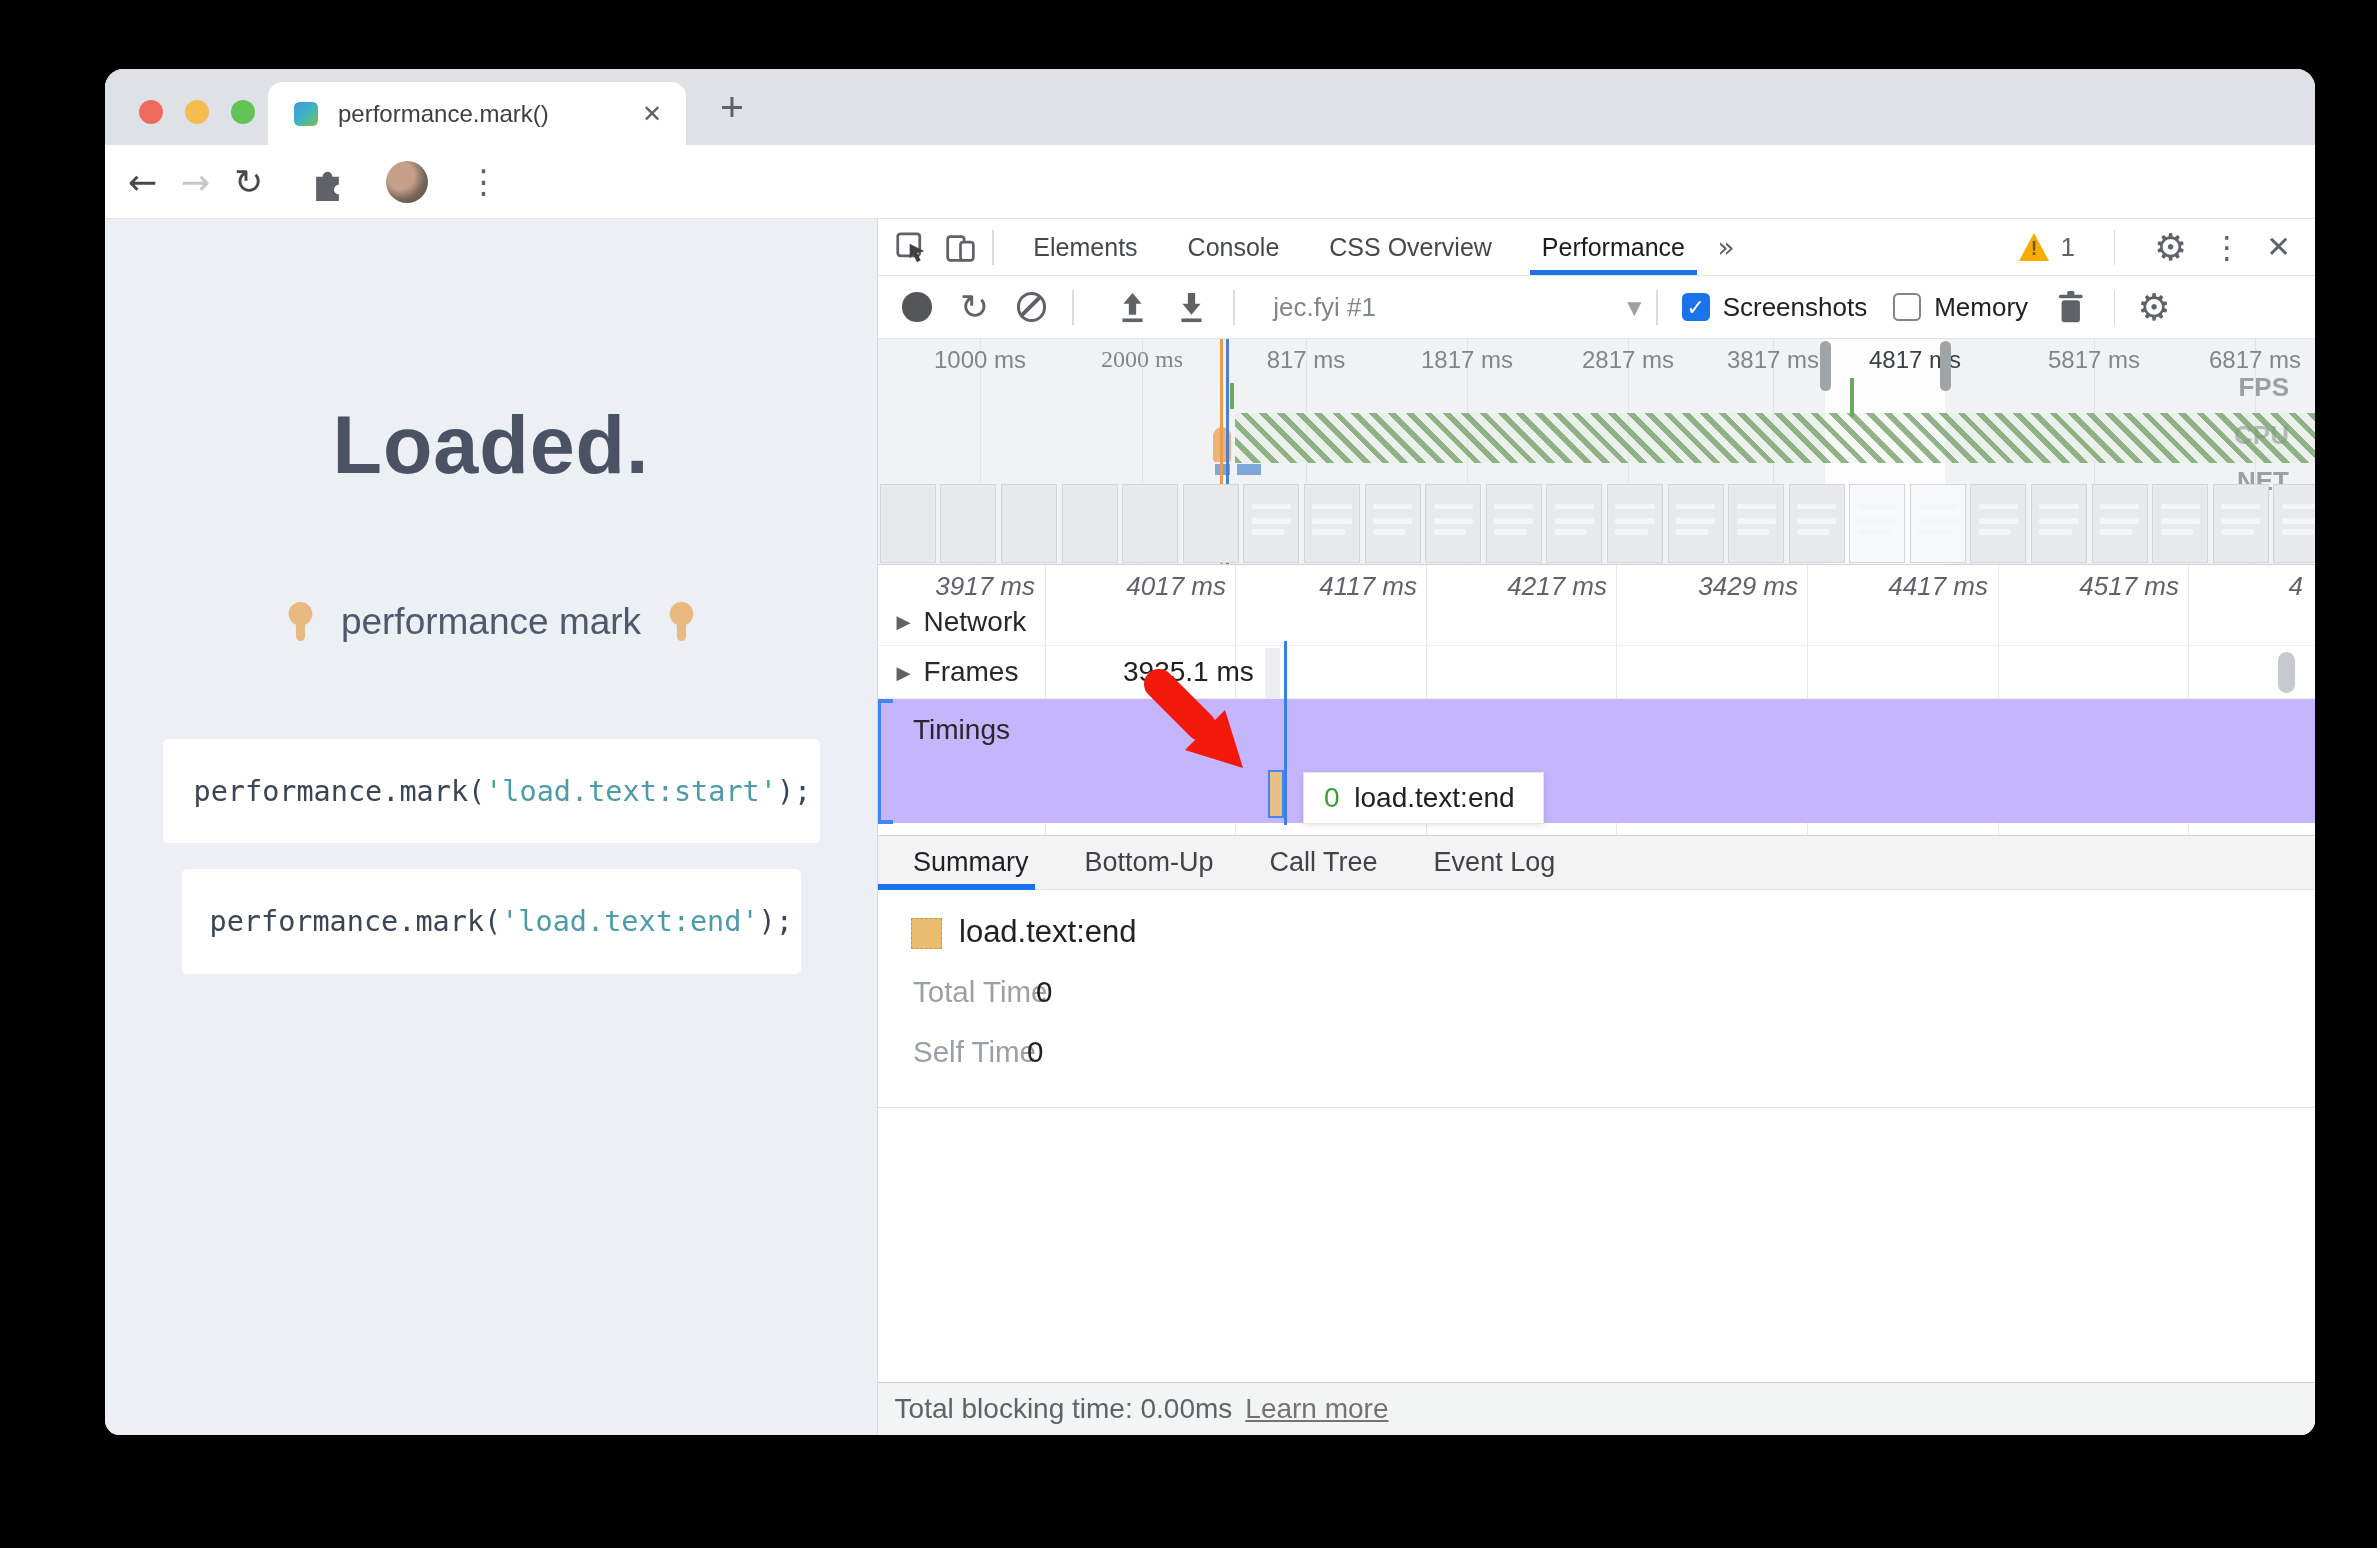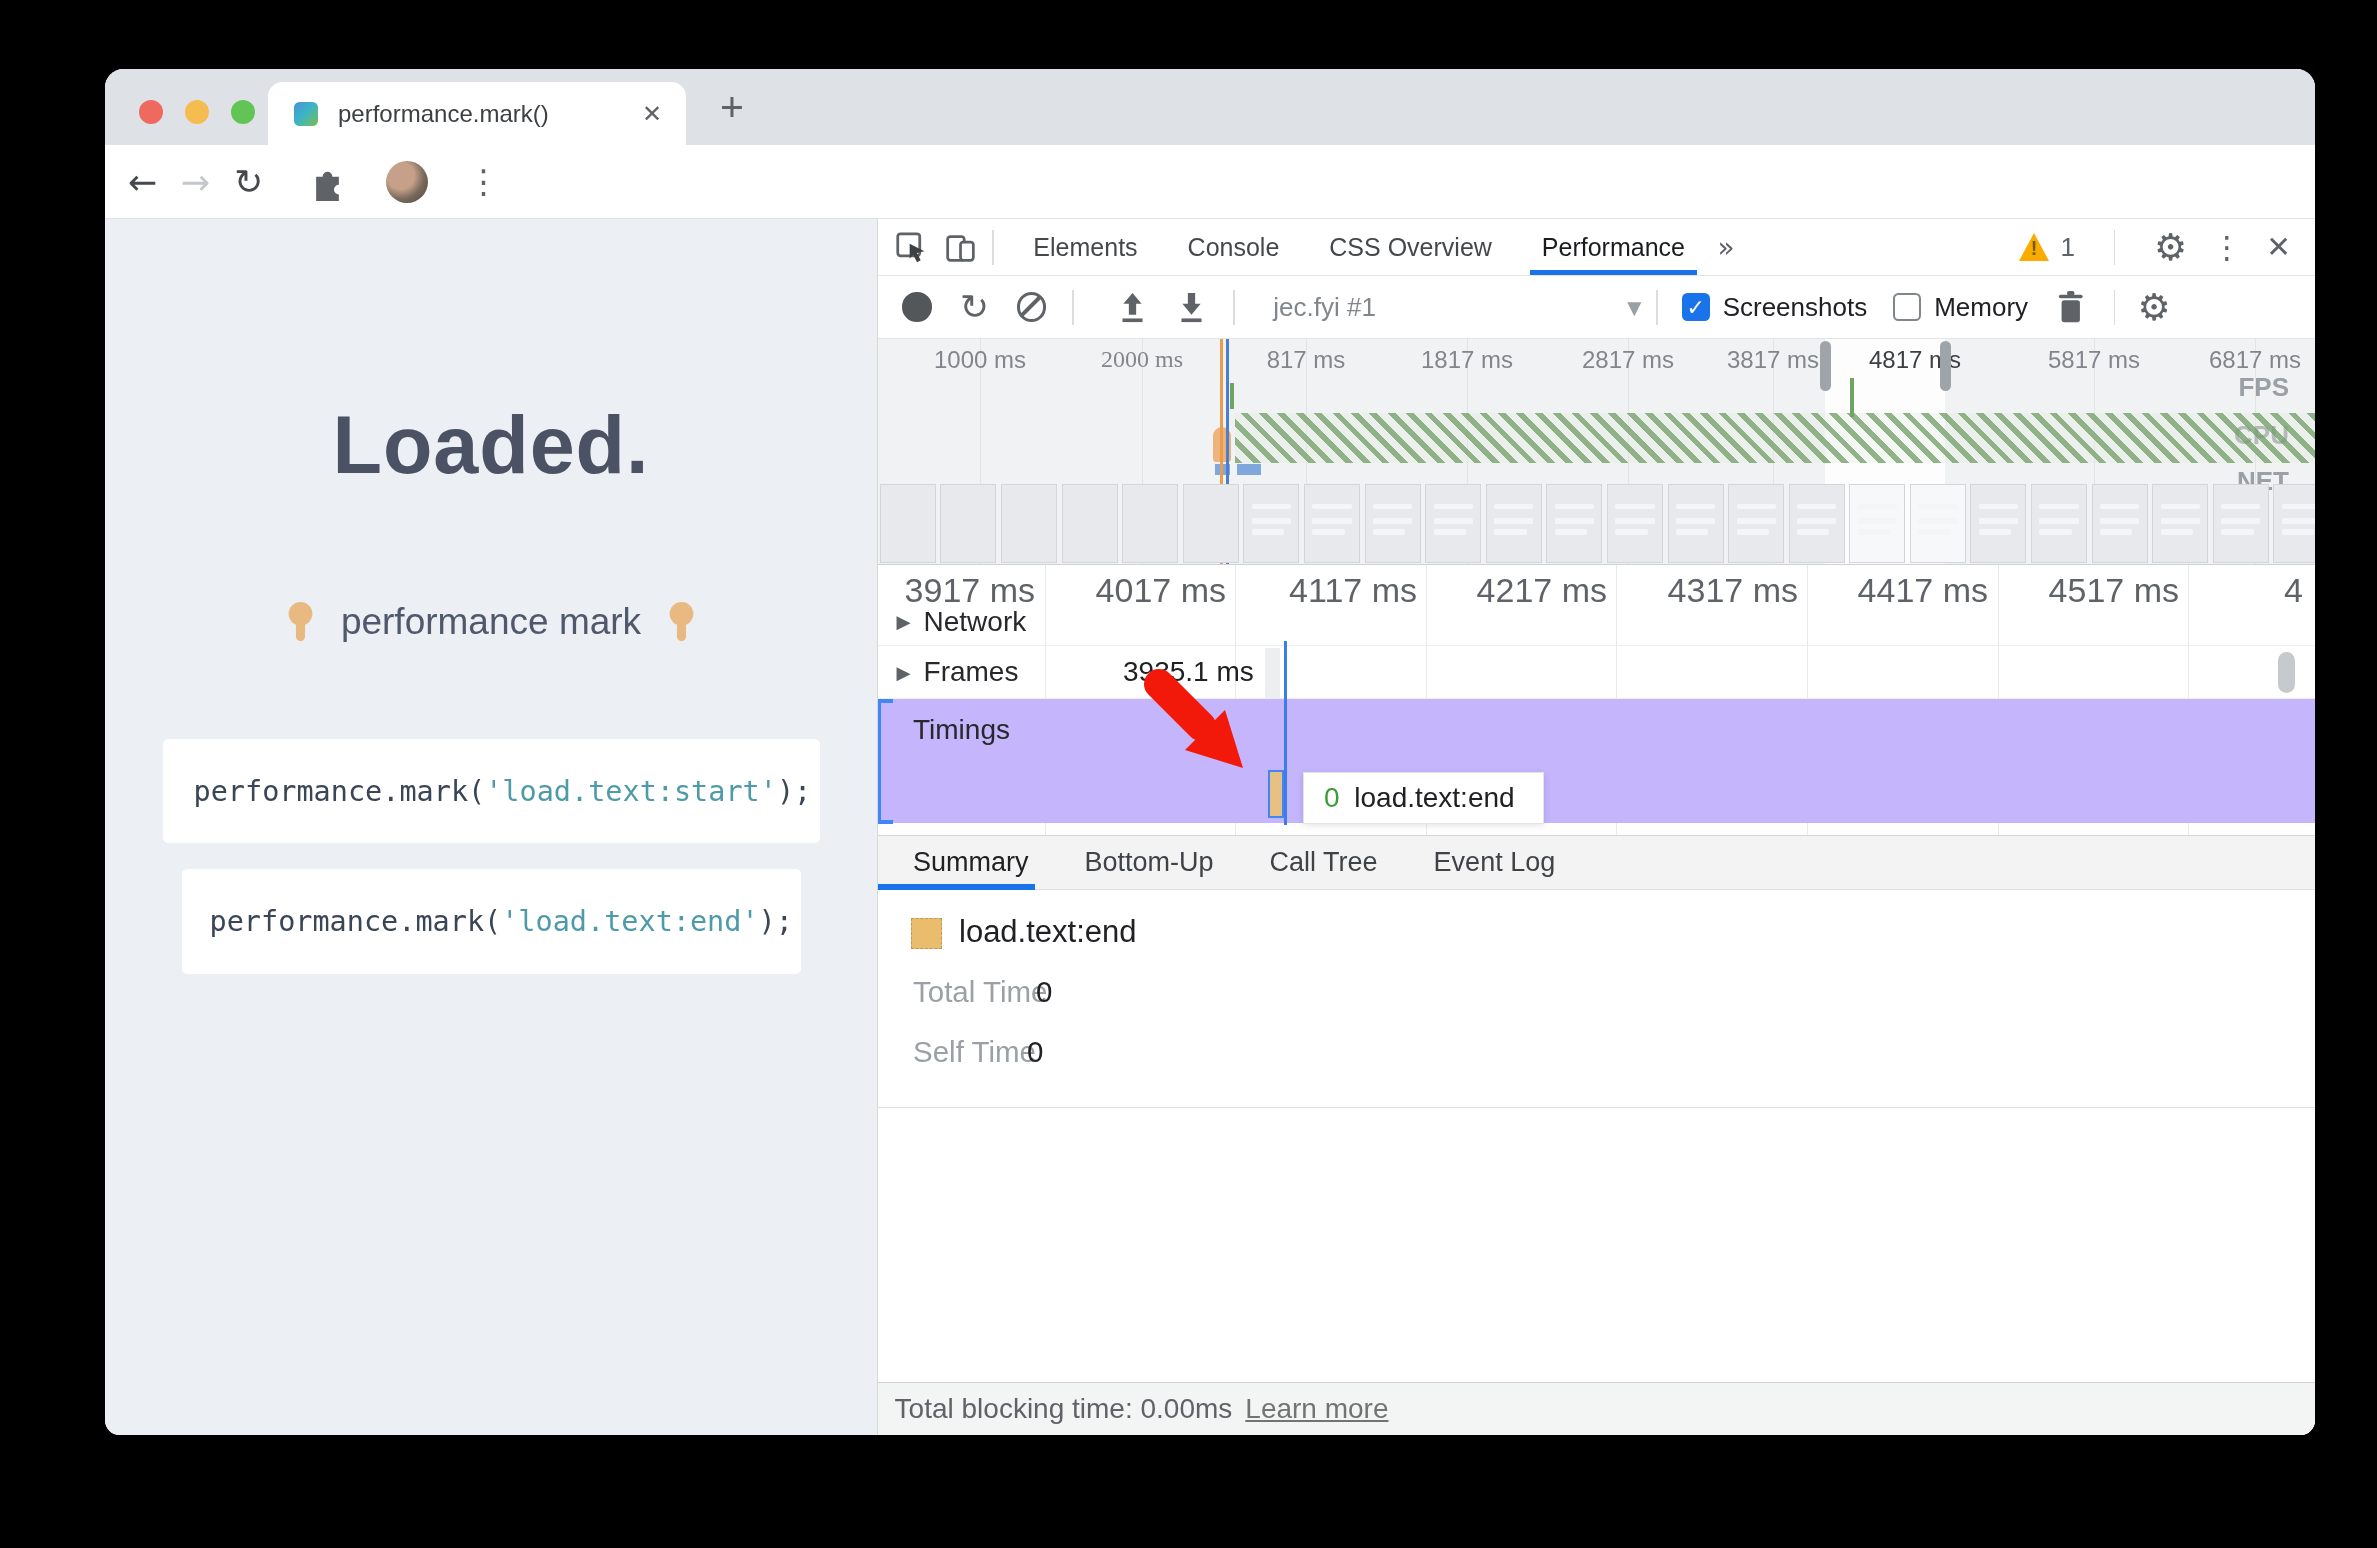--- a/index.html
+++ b/index.html
@@ -119,22 +119,22 @@
            background:#EFB27A; }
   .netmark { position:absolute; height:11px; background:#7FA7DC; }
   .filmstrip { position:absolute; left:1.8px; top:145px; height:79px; display:flex; gap:4.6px; }
   .thumb { width:56px; height:79px; background:#E7E9EC; border:0.9px solid #D2D5D9; flex:none;
            padding-top:13px; }
   .thumb .l { height:5.5px; background:#F4F5F7; margin:5.5px 7.4px 0 7.4px; border-radius:1.8px; }
 
   
   .detail { height:270px; flex:none; position:relative; background:#fff; overflow:hidden; }
   .dgrid { position:absolute; top:0; bottom:0; width:0.9px; background:#E8E9EB; }
-  .druler { position:absolute; top:5.5px; transform:translateX(-100%); font-size:34px;
-            color:#5F6368; white-space:nowrap; }
+  .druler { position:absolute; top:5.5px; transform:translateX(-100%); font-size:26px;
+            color:#5F6368; white-space:nowrap;font-style:italic; }
   .trackrow { position:absolute; left:0; right:0; display:flex; align-items:center; }
   .row-net { top:33px; height:48px; border-bottom:0.9px solid #EDEEF0; }
   .row-frames { top:81px; height:53px; border-bottom:0.9px solid #EDEEF0; }
   .row-timings { top:134px; height:124px; background:#c4b5fd; align-items:flex-start; }
   .disc { font-size:18.4px; color:#5F6368; margin-left:18.4px; margin-right:13px; }
   .trackname { font-size:28px; color:#26282B; }
   .frames-time { font-size:28px; color:#202124; position:absolute; left:245px; }
   .timings-name { margin-left:35px; margin-top:14.7px; }
   .bracket-v { position:absolute; left:0; top:136px; width:2.8px; height:122px; background:#4285F4; }
   .bracket-t { position:absolute; left:0; width:14.7px; height:3.7px; background:#4285F4; }
@@ -456,21 +456,21 @@
         <div class="dgrid" style="left:548px;"></div>
           <div class="dgrid" style="left:738px;"></div>
         <div class="dgrid" style="left:929px;"></div>
           <div class="dgrid" style="left:1120px;"></div>
         <div class="dgrid" style="left:1310px;"></div>
 
         <div class="druler" style="left:157px;">3917 ms</div>
         <div class="druler" style="left:348px;">4017 ms</div>
         <div class="druler" style="left:539px;">4117 ms</div>
         <div class="druler" style="left:729px;">4217 ms</div>
-        <div class="druler" style="left:920px;">4317 ms</div>
+        <div class="druler" style="left:920px;">3429 ms</div>
         <div class="druler" style="left:1110px;">4417 ms</div>
         <div class="druler" style="left:1301px;">4517 ms</div>
         <div class="druler" style="left:1425px;">4</div>
 
         <div class="trackrow row-net">
           <span class="disc sym">▶</span>
           <span class="trackname">Network</span>
         </div>
         <div class="trackrow row-frames">
           <span class="disc sym">▶</span>

